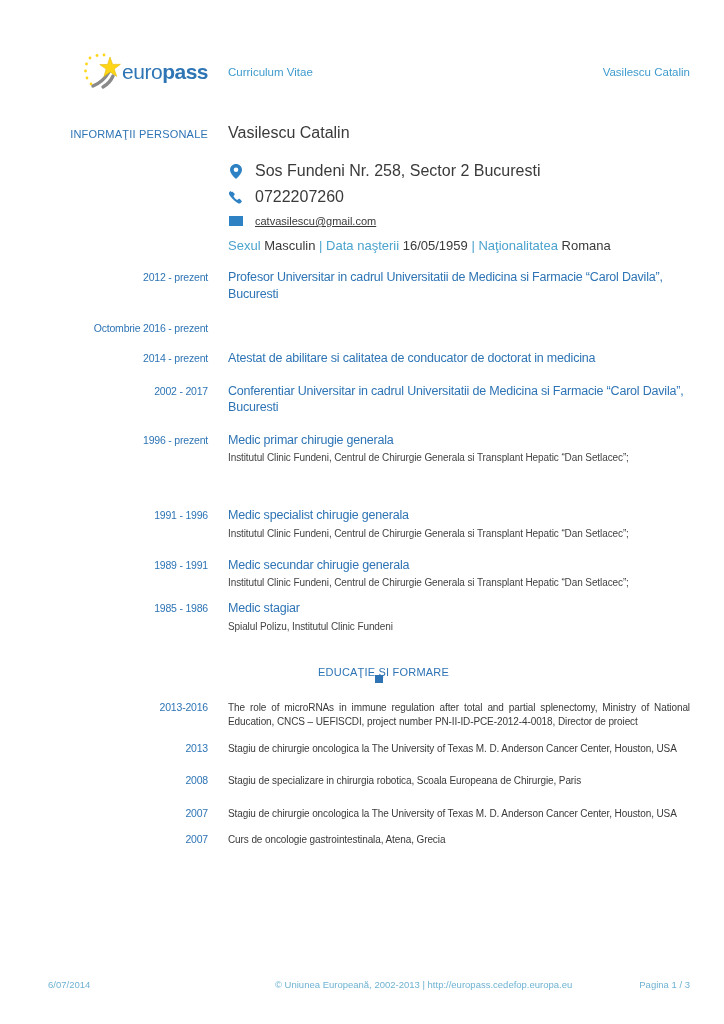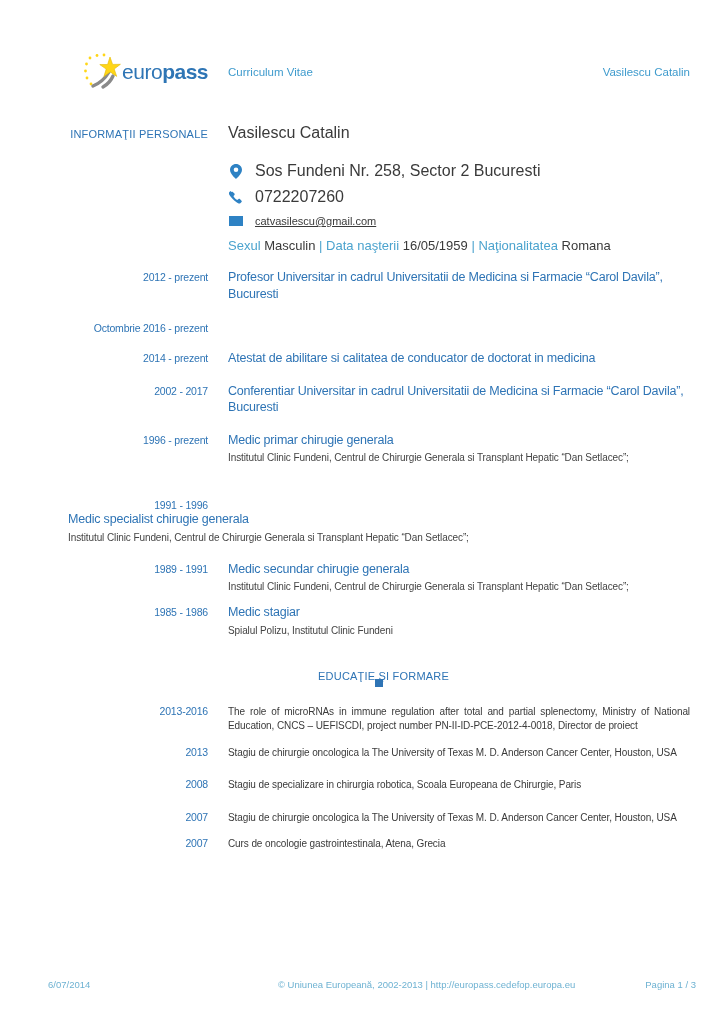--- a/index.html
+++ b/index.html
@@ -58,26 +58,26 @@
   
   .entry { margin-top:0; }
   .entry .title { color:#2e74b5; font-size:12.5px; letter-spacing:-0.2px; line-height:1.32; }
   .entry .subtitle { color:#444444; font-size:10px; letter-spacing:-0.1px; line-height:1.4; margin-top:3px; }
   .edu-text { color:#3a3a3a; font-size:10px; letter-spacing:-0.1px; line-height:1.45; padding-top:2px; }
   .edu-text.justify { text-align:justify; }
 
   .mt16 { margin-top:16px; }
   .mt18 { margin-top:18px;flex-direction:column; }
   .mt12 { margin-top:16px; }
-  .mt28 { margin-top:32px;flex-direction:column; }
+  .mt28 { margin-top:42px; }
   .mt10 { margin-top:10px; }
 
   
   .footer {
-    position:absolute; left:48px; right:28px; bottom:34px;
+    position:absolute; left:48px; right:34px; bottom:34px;
     display:flex; align-items:center;
     color:#6eb2d2; font-size:9.5px;
   }
   .footer .f-left { width:160px; }
   .footer .f-center { flex:1; text-align:center; }
   .footer .f-right { text-align:right; }
 </style>
 </head>
 <body>
 

